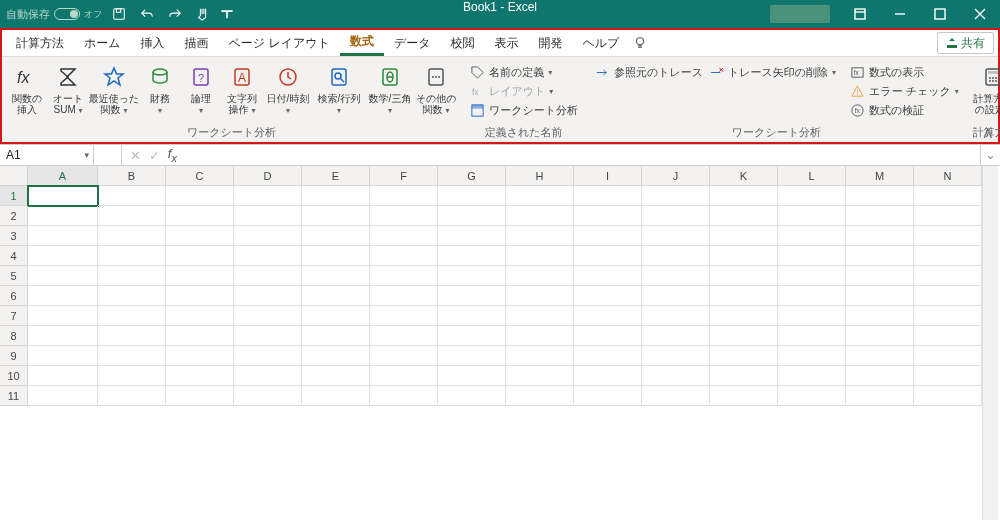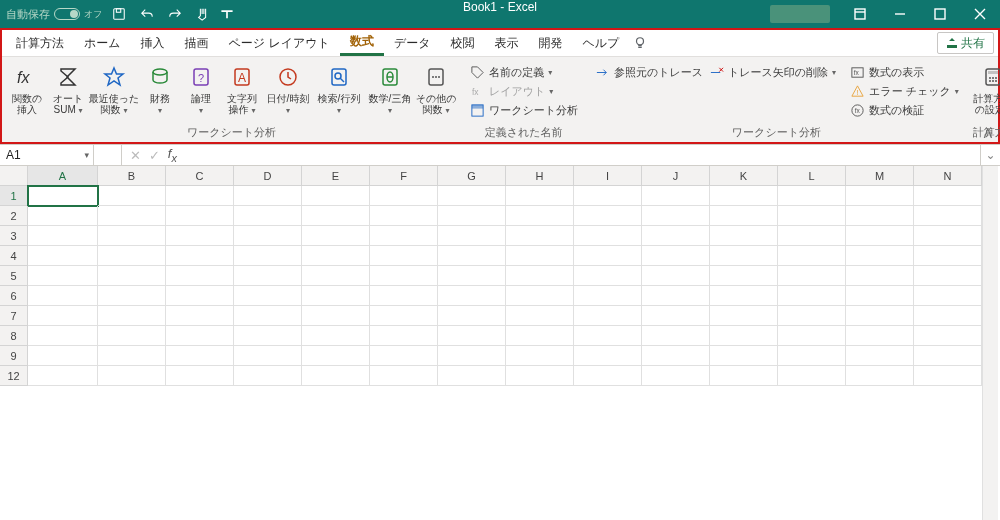--- a/index.html
+++ b/index.html
@@ -579,21 +579,38 @@
         <div class="cell" style="width: 68px;"></div>
         <div class="cell" style="width: 68px;"></div>
         <div class="cell" style="width: 68px;"></div>
         <div class="cell" style="width: 68px;"></div>
         <div class="cell" style="width: 68px;"></div>
         <div class="cell" style="width: 68px;"></div>
         <div class="cell" style="width: 68px;"></div>
         <div class="cell" style="width: 68px;"></div>
       </div>
       <div class="row-line">
-        <div class="row-head">12</div>
+        <div class="row-head">10</div>
+        <div class="cell" style="width: 70px;"></div>
+        <div class="cell" style="width: 68px;"></div>
+        <div class="cell" style="width: 68px;"></div>
+        <div class="cell" style="width: 68px;"></div>
+        <div class="cell" style="width: 68px;"></div>
+        <div class="cell" style="width: 68px;"></div>
+        <div class="cell" style="width: 68px;"></div>
+        <div class="cell" style="width: 68px;"></div>
+        <div class="cell" style="width: 68px;"></div>
+        <div class="cell" style="width: 68px;"></div>
+        <div class="cell" style="width: 68px;"></div>
+        <div class="cell" style="width: 68px;"></div>
+        <div class="cell" style="width: 68px;"></div>
+        <div class="cell" style="width: 68px;"></div>
+      </div>
+      <div class="row-line">
+        <div class="row-head">11</div>
         <div class="cell" style="width: 70px;"></div>
         <div class="cell" style="width: 68px;"></div>
         <div class="cell" style="width: 68px;"></div>
         <div class="cell" style="width: 68px;"></div>
         <div class="cell" style="width: 68px;"></div>
         <div class="cell" style="width: 68px;"></div>
         <div class="cell" style="width: 68px;"></div>
         <div class="cell" style="width: 68px;"></div>
         <div class="cell" style="width: 68px;"></div>
         <div class="cell" style="width: 68px;"></div>

